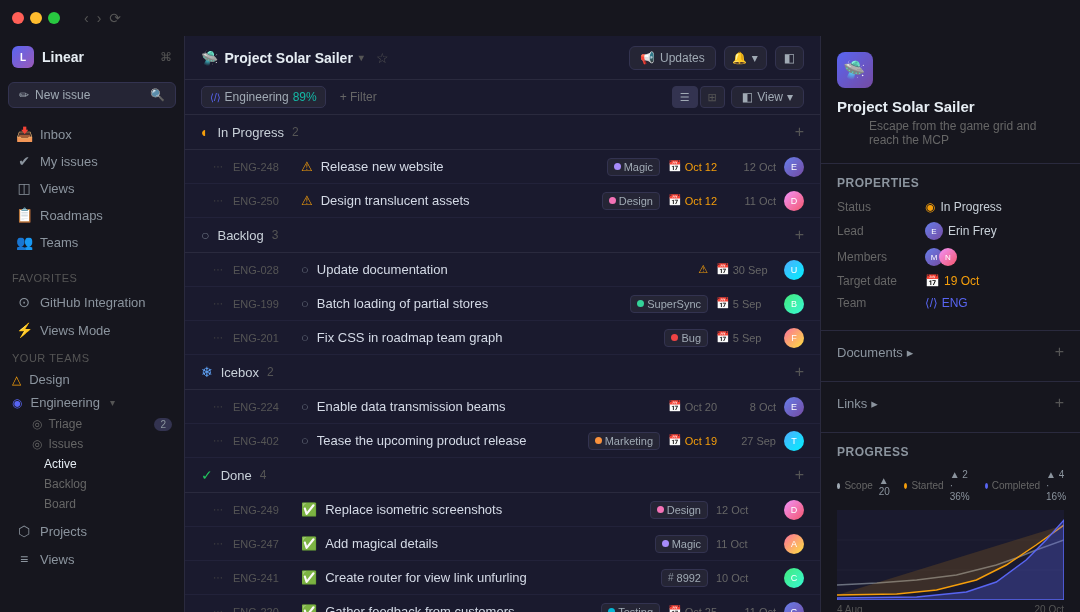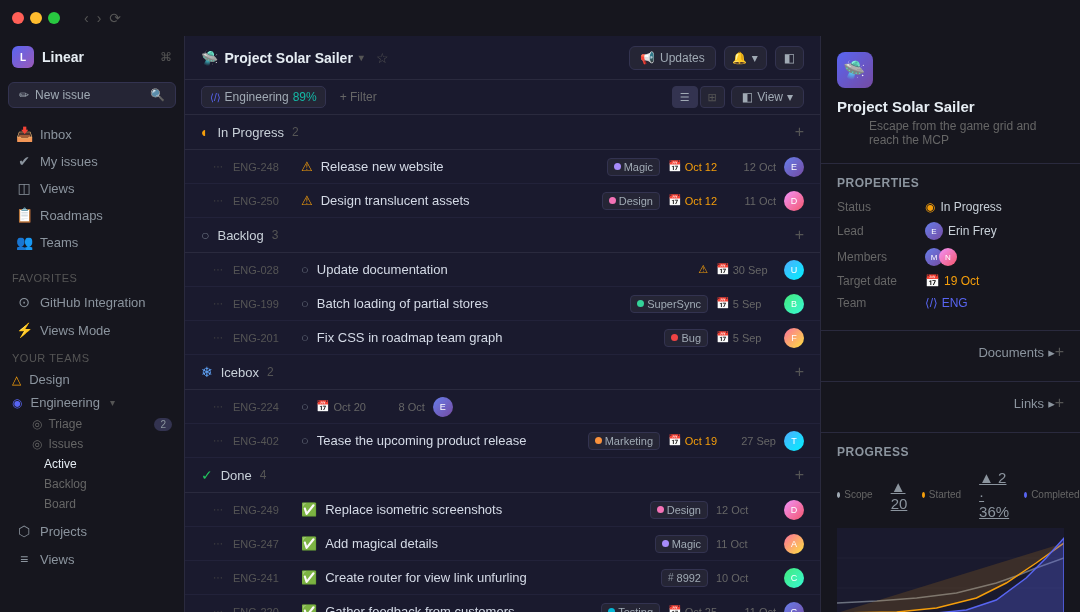--- a/index.html
+++ b/index.html
@@ -332,42 +332,42 @@
     .avatar-pair .avatar-sm { margin-right: -4px; }
     .date-pill {
       display: flex; align-items: center; gap: 4px;
       font-size: 12px; color: #f59e0b;
     }
     .team-pill {
       display: flex; align-items: center; gap: 4px;
       font-size: 12px; color: #5865f2;
     }
     .rp-section-header {
-      display: flex; align-items: center; justify-content: flex-end;
+      display: flex; align-items: center; justify-content: space-between;
       margin-bottom: 8px;
     }
     .rp-section-header-title {
       font-size: 13px; font-weight: 500; color: #8b949e;
       display: flex; align-items: center; gap: 4px; cursor: pointer;
     }
     .rp-add-btn { color: #555; cursor: pointer; font-size: 16px; }
     
     .progress-section { padding: 12px 16px; }
     .progress-legend {
       display: flex; gap: 12px; margin-bottom: 8px;
     }
     .legend-item {
       display: flex; align-items: center; gap: 4px;
       font-size: 10px; color: #666;
     }
     .legend-dot { width: 6px; height: 6px; border-radius: 50%; }
     .legend-scope { background: #a0aab4; }
     .legend-started { background: #f59e0b; }
     .legend-completed { background: #5865f2; }
-    .legend-num { font-size: 15px; color: #8b949e; margin-left: 14px; text-decoration: underline; }
+    .legend-num { font-size: 10px; color: #8b949e; margin-left: 2px; }
     .chart-area {
       height: 90px;
       position: relative;
       overflow: hidden;
     }
     .chart-dates {
       display: flex; justify-content: space-between;
       font-size: 10px; color: #555; margin-top: 4px;
     }
   </style>
@@ -615,20 +615,21 @@
       <div class="group-header">
         <span class="group-status-icon status-icebox">❄</span>
         <span class="group-label">Icebox</span>
         <span class="group-count">2</span>
         <span class="group-add">+</span>
       </div>
       <div class="issue-row">
         <span class="drag-handle">⋯</span>
         <span class="issue-id">ENG-224</span>
         <span class="issue-status-icon" style="color:#6b7280">○</span>
+        <span class="issue-title">Enable data transmission beams</span>
         <div class="issue-date">
           <span class="cal-icon">📅</span>
           <span>Oct 20</span>
         </div>
         <span class="issue-due">8 Oct</span>
         <div class="issue-avatar">E</div>
       </div>
       <div class="issue-row">
         <span class="drag-handle">⋯</span>
         <span class="issue-id">ENG-402</span>

